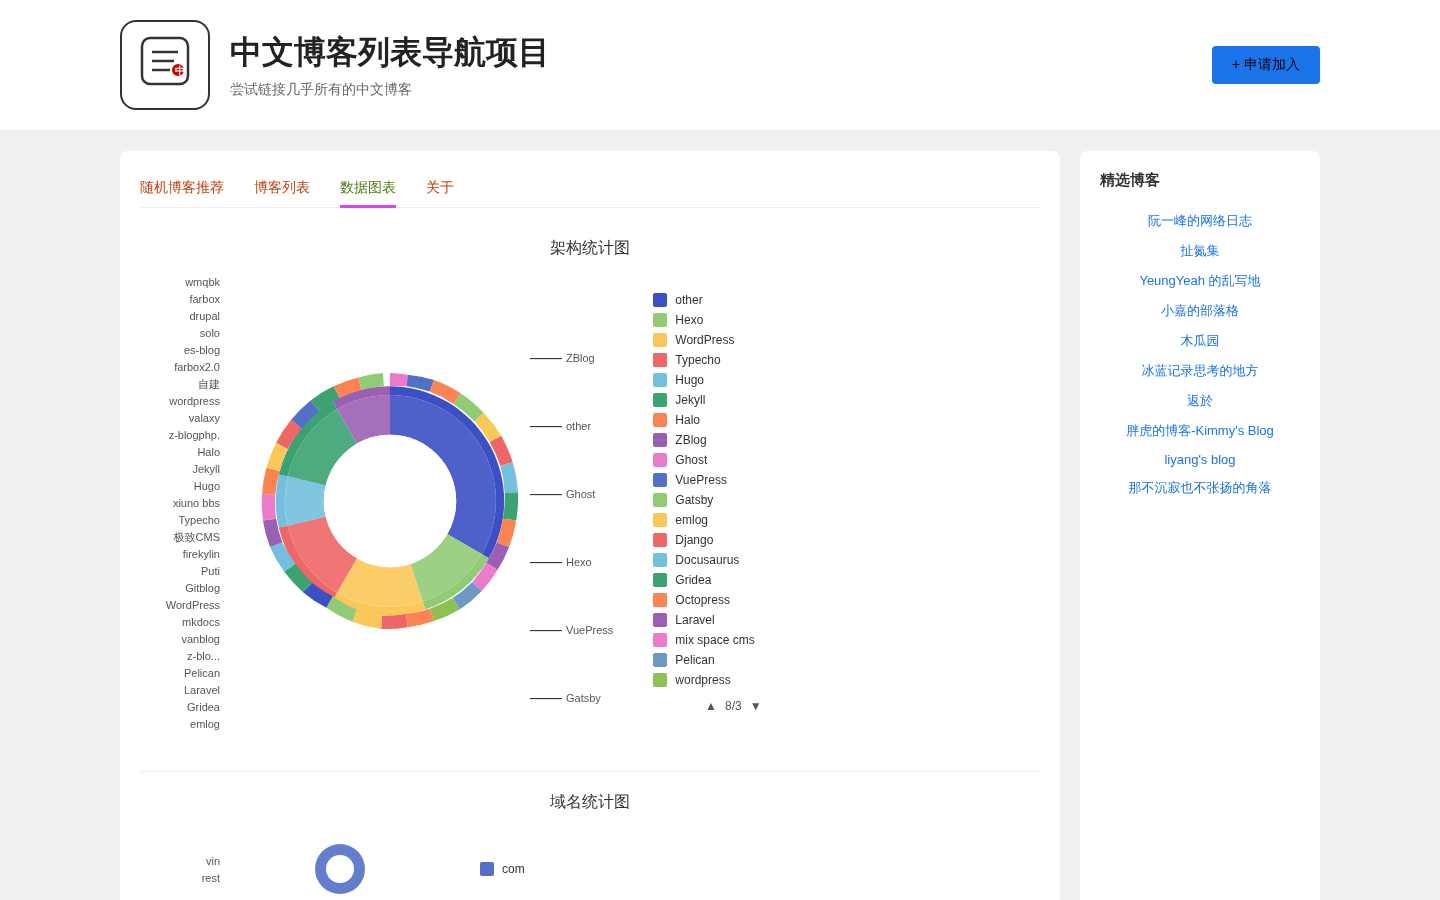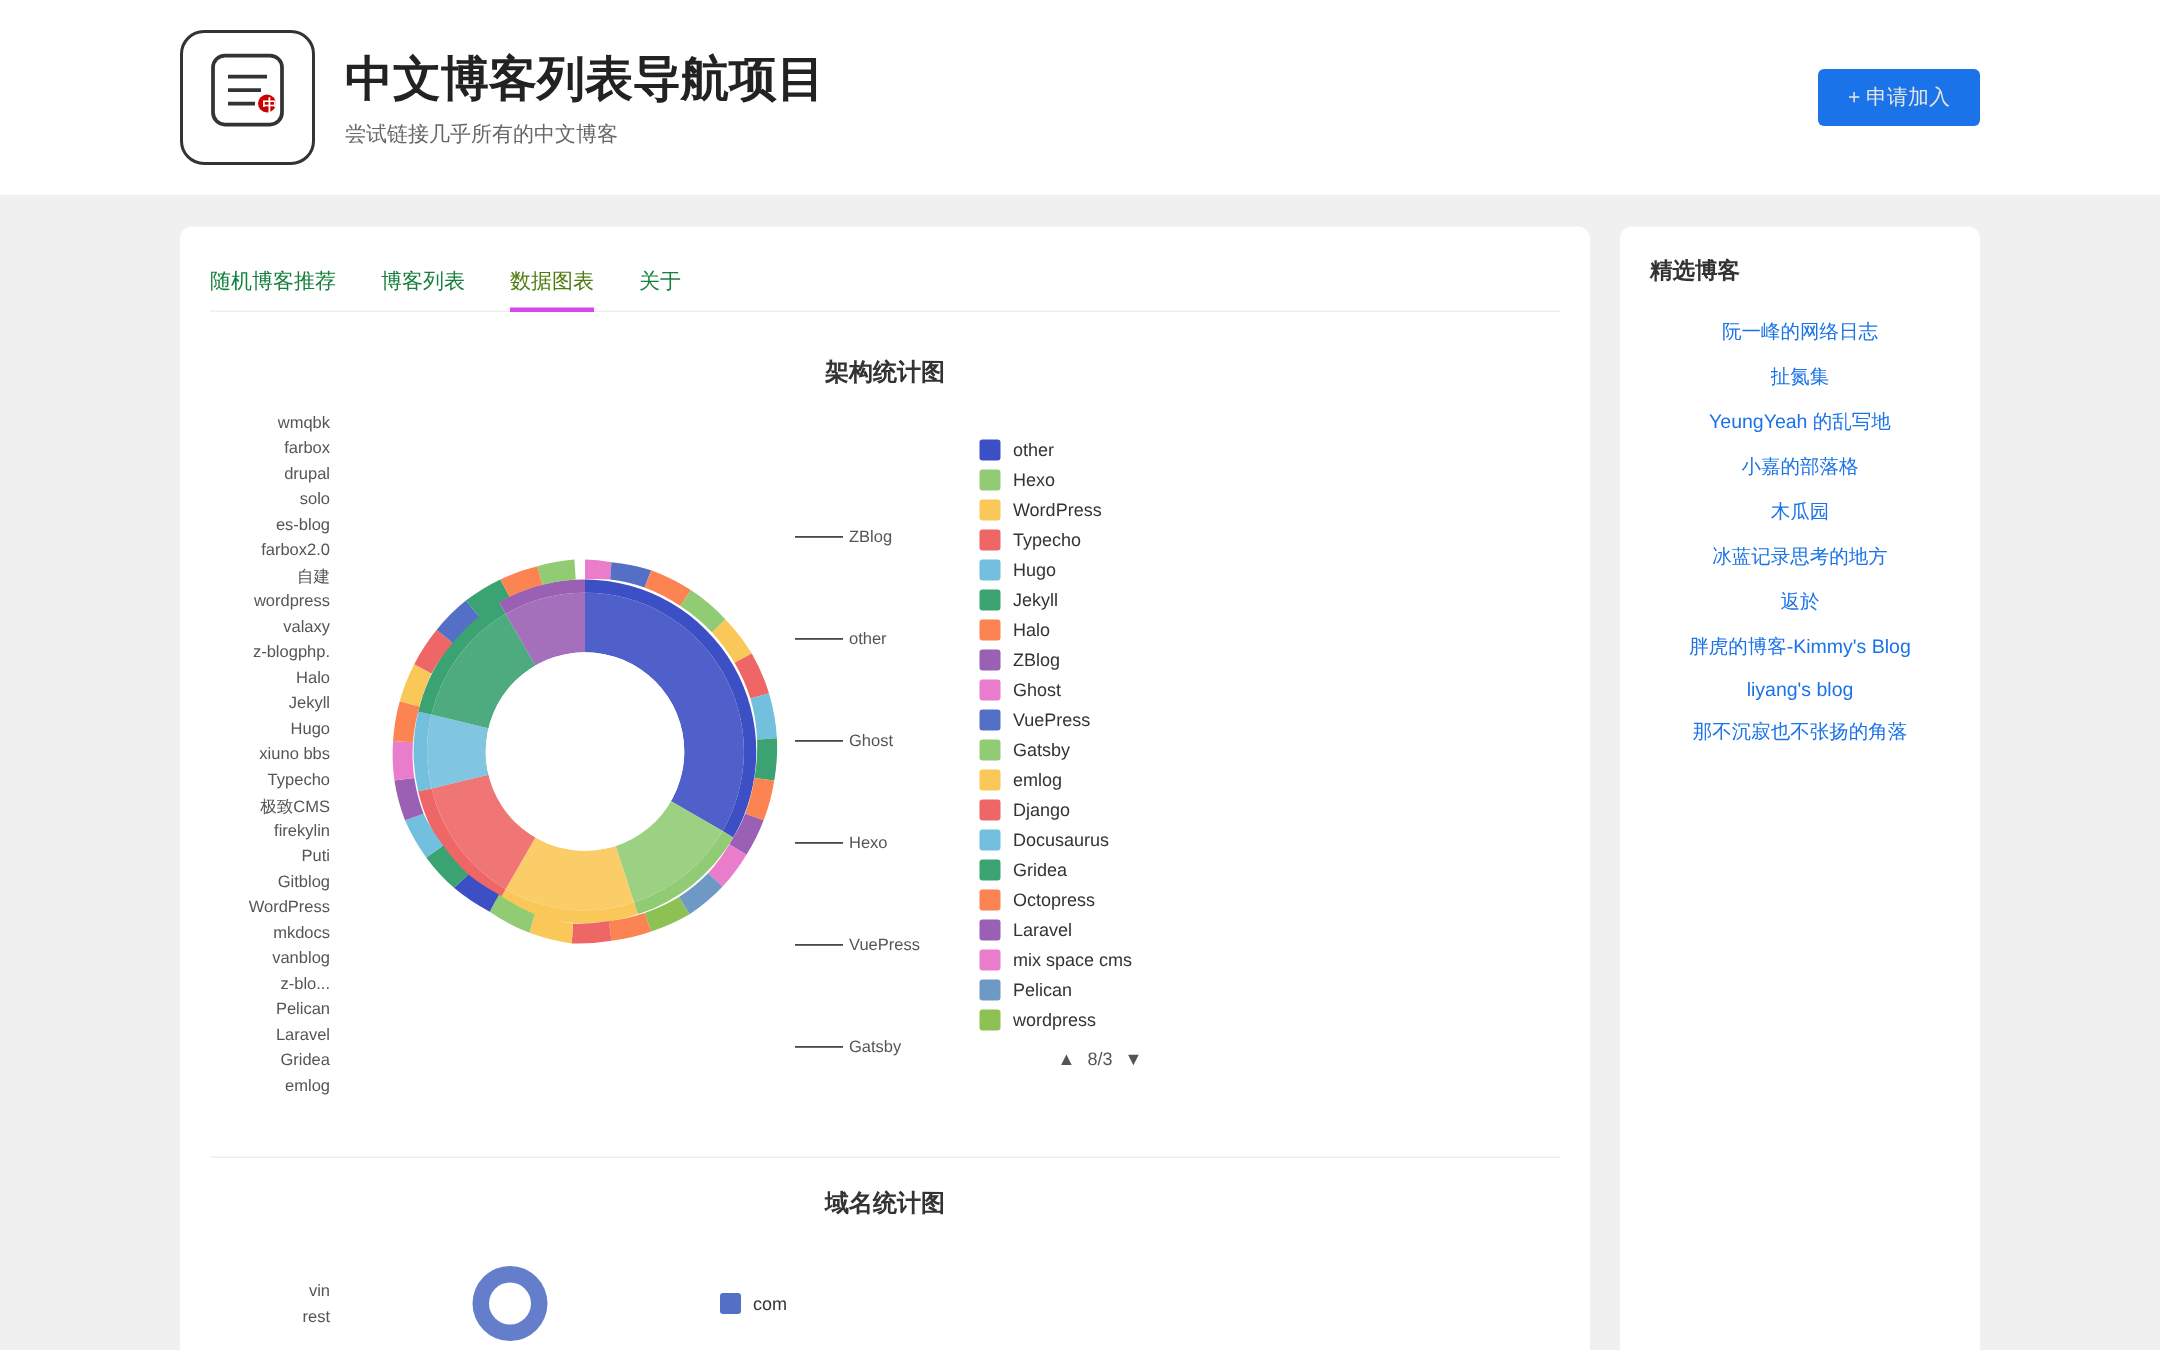--- a/index.html
+++ b/index.html
@@ -19,21 +19,21 @@
       border: 2px solid #333;
       border-radius: 16px;
       display: flex; align-items: center; justify-content: center;
       position: relative;
       overflow: visible;
     }
     .logo-inner { font-size: 40px; color: #555; }
     .header-title { font-size: 32px; font-weight: bold; color: #222; }
     .header-subtitle { font-size: 14px; color: #666; margin-top: 6px; }
     .apply-btn {
-      background: #1a73e8; color: #e5e5e5;
+      background: #1a73e8; color: #000000;
       border: none; border-radius: 4px;
       padding: 10px 20px; font-size: 14px; cursor: pointer;
       display: flex; align-items: center; gap: 6px;
     }
 
     .main-wrapper {
       display: flex;
       gap: 20px;
       padding: 20px 120px;
       max-width: 1440px;
@@ -49,38 +49,38 @@
 
     .tabs {
       display: flex;
       gap: 30px;
       border-bottom: 1px solid #eee;
       margin-bottom: 20px;
     }
     .tab {
       padding: 8px 0;
       font-size: 14px;
-      color: #15803d;
+      color: #c2410c;
       cursor: pointer;
       border-bottom: 2px solid transparent;
       margin-bottom: -1px;
     }
     .tab.active {
       color: #4d7c0f;
       border-bottom: 3px solid #d946ef;
       font-weight: 500;
     }
 
     .chart-section {
       padding: 10px 0;
     }
     .chart-title {
       text-align: center;
       font-size: 16px;
-      font-weight: bold;
+      font-weight: normal;
       margin-bottom: 16px;
       color: #333;
     }
     .chart-container {
       display: flex;
       align-items: center;
       gap: 20px;
       position: relative;
     }
 

